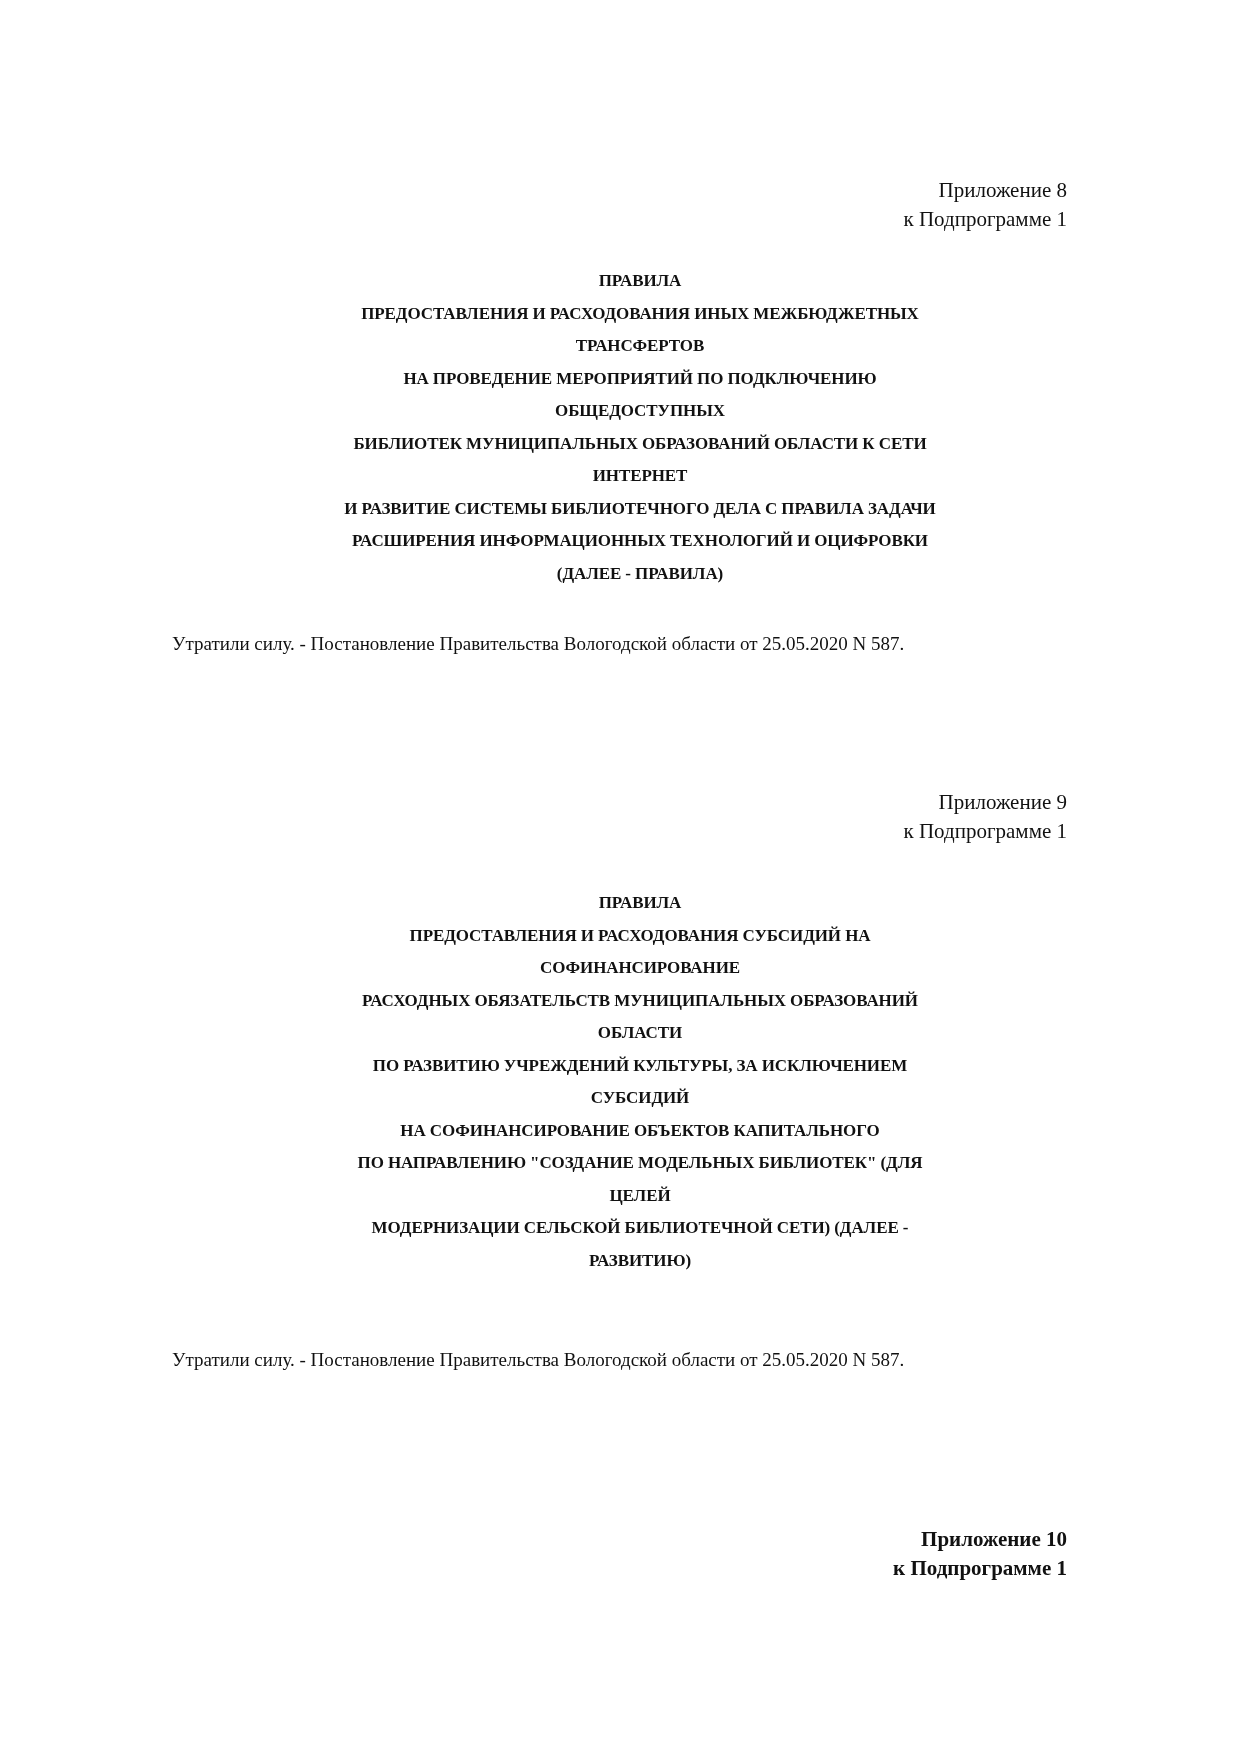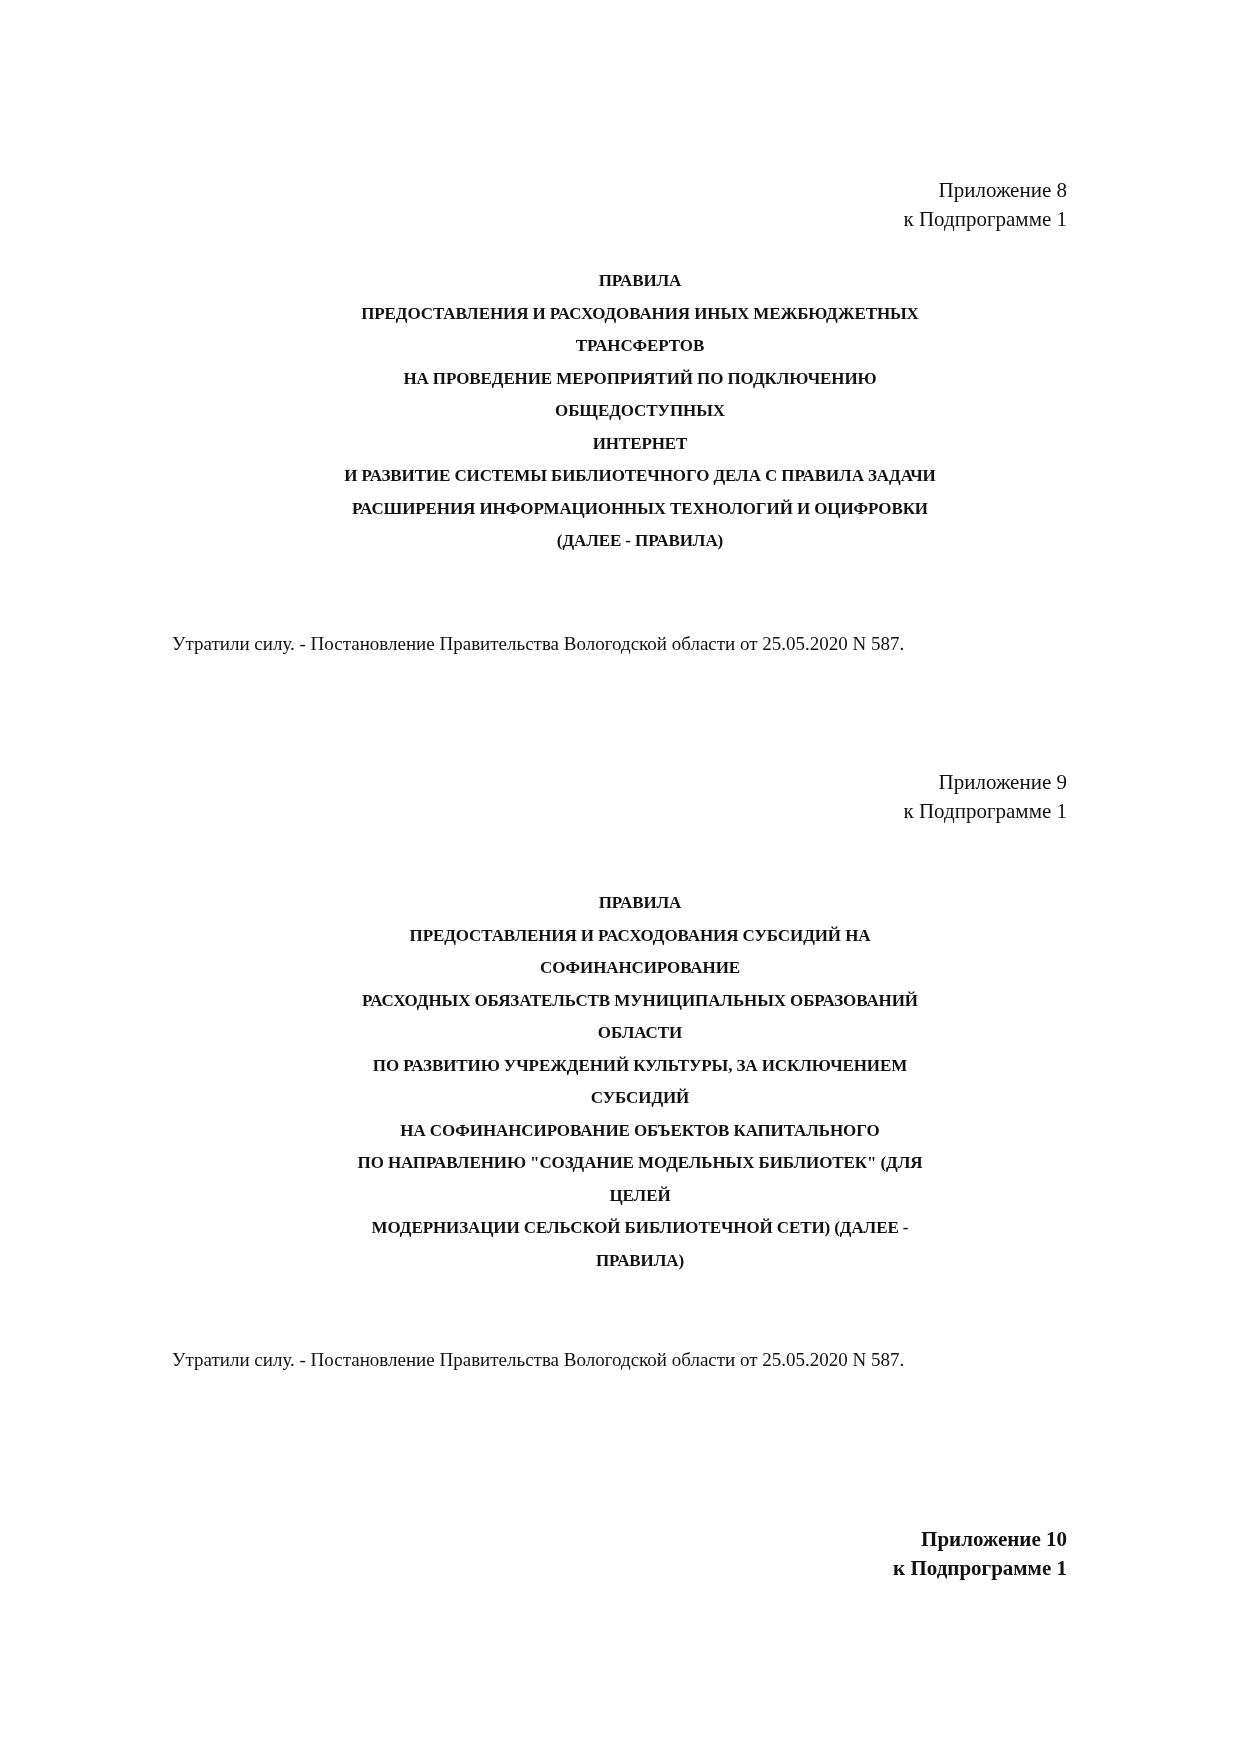--- a/index.html
+++ b/index.html
@@ -60,46 +60,47 @@
     <div>Приложение 8</div>
     <div>к Подпрограмме 1</div>
   </div>
 
   <div class="title-block" style="top:265px;">
     <span class="title-line">ПРАВИЛА</span>
     <span class="title-line">ПРЕДОСТАВЛЕНИЯ И РАСХОДОВАНИЯ ИНЫХ МЕЖБЮДЖЕТНЫХ</span>
     <span class="title-line">ТРАНСФЕРТОВ</span>
     <span class="title-line">НА ПРОВЕДЕНИЕ МЕРОПРИЯТИЙ ПО ПОДКЛЮЧЕНИЮ</span>
     <span class="title-line">ОБЩЕДОСТУПНЫХ</span>
+    <span class="title-line">БИБЛИОТЕК МУНИЦИПАЛЬНЫХ ОБРАЗОВАНИЙ ОБЛАСТИ К СЕТИ</span>
     <span class="title-line">ИНТЕРНЕТ</span>
     <span class="title-line">И РАЗВИТИЕ СИСТЕМЫ БИБЛИОТЕЧНОГО ДЕЛА С ПРАВИЛА ЗАДАЧИ</span>
     <span class="title-line">РАСШИРЕНИЯ ИНФОРМАЦИОННЫХ ТЕХНОЛОГИЙ И ОЦИФРОВКИ</span>
     <span class="title-line">(ДАЛЕЕ - ПРАВИЛА)</span>
   </div>
 
   <div class="status-note" style="top:630px;">Утратили силу. - Постановление Правительства Вологодской области от 25.05.2020 N 587.</div>
 
-  <div class="appendix-ref" style="top:768px;">
+  <div class="appendix-ref" style="top:788px;">
     <div>Приложение 9</div>
     <div>к Подпрограмме 1</div>
   </div>
 
   <div class="title-block" style="top:887px;">
     <span class="title-line">ПРАВИЛА</span>
     <span class="title-line">ПРЕДОСТАВЛЕНИЯ И РАСХОДОВАНИЯ СУБСИДИЙ НА</span>
     <span class="title-line">СОФИНАНСИРОВАНИЕ</span>
     <span class="title-line">РАСХОДНЫХ ОБЯЗАТЕЛЬСТВ МУНИЦИПАЛЬНЫХ ОБРАЗОВАНИЙ</span>
     <span class="title-line">ОБЛАСТИ</span>
     <span class="title-line">ПО РАЗВИТИЮ УЧРЕЖДЕНИЙ КУЛЬТУРЫ, ЗА ИСКЛЮЧЕНИЕМ</span>
     <span class="title-line">СУБСИДИЙ</span>
     <span class="title-line">НА СОФИНАНСИРОВАНИЕ ОБЪЕКТОВ КАПИТАЛЬНОГО</span>
     <span class="title-line">ПО НАПРАВЛЕНИЮ "СОЗДАНИЕ МОДЕЛЬНЫХ БИБЛИОТЕК" (ДЛЯ</span>
     <span class="title-line">ЦЕЛЕЙ</span>
     <span class="title-line">МОДЕРНИЗАЦИИ СЕЛЬСКОЙ БИБЛИОТЕЧНОЙ СЕТИ) (ДАЛЕЕ -</span>
-    <span class="title-line">ПРАВИЛА)</span>
+    <span class="title-line">РАЗВИТИЮ)</span>
   </div>
 
   <div class="status-note" style="top:1346px;">Утратили силу. - Постановление Правительства Вологодской области от 25.05.2020 N 587.</div>
 
   <div class="appendix-ref" style="top:1525px;font-weight:bold;">
     <div>Приложение 10</div>
     <div>к Подпрограмме 1</div>
   </div>
 
 </div>

